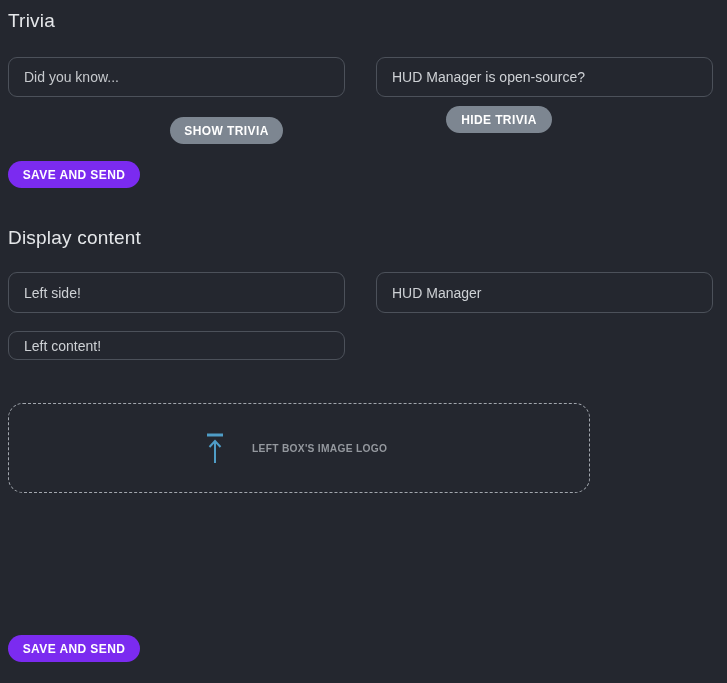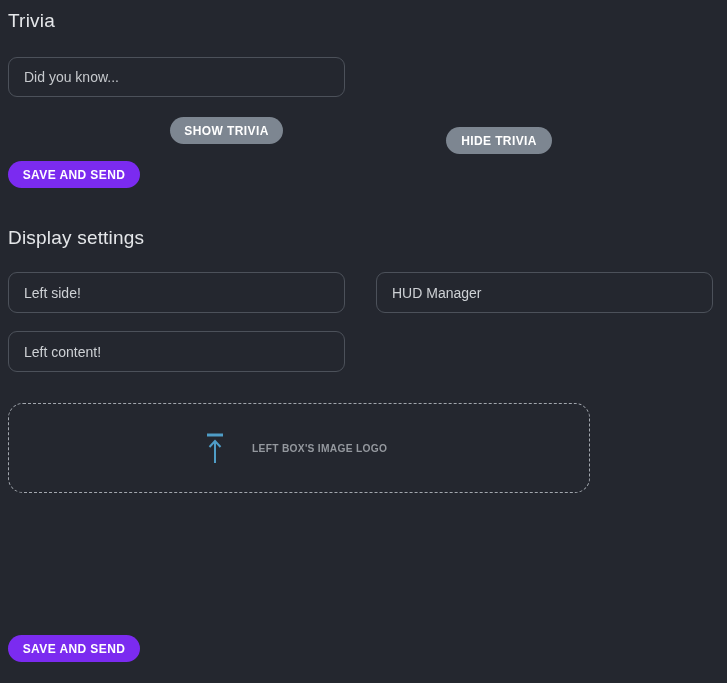--- a/index.html
+++ b/index.html
@@ -39,41 +39,41 @@
     font-family:"Liberation Sans", sans-serif;
     font-size:14px;
     padding:12px 15px;
     outline:none;
   }
   .field input::placeholder{color:#c6c9cd;opacity:1;}
   #fld-trivia-text{left:8px;top:57px;}
   #fld-trivia-current{left:376px;top:57px;}
   #fld-left-side{left:8px;top:272px;height:41px;}
   #fld-right-title{left:376px;top:272px;height:41px;}
-  #fld-left-content{left:8px;top:331px;height:41px;}
+  #fld-left-content{left:8px;top:331px;height:29px;}
   #fld-right-subtitle{left:376px;top:331px;height:41px;}
 
   .pill-btn{
     position:absolute;
     height:27px;
     border:none;
     border-radius:999px;
     color:#ffffff;
     font-family:"Liberation Sans", sans-serif;
     font-size:12px;
     font-weight:bold;
     letter-spacing:.4px;
     display:flex;align-items:center;justify-content:center;
     cursor:pointer;
     white-space:nowrap;
   }
   .pill-btn.gray{background:var(--secondary-button);}
   .pill-btn.purple{background:var(--accent);}
   #btn-show-trivia{left:170px;top:117px;width:113px;}
-  #btn-hide-trivia{left:446px;top:127px;width:106px;}
+  #btn-hide-trivia{left:446px;top:106px;width:106px;}
   #btn-save-trivia{left:8px;top:161px;width:132px;}
   #btn-save-display{left:8px;top:635px;width:132px;}
 
   .dropzone{
     position:absolute;
     left:8px;
     width:582px;
     border:1px dashed #a2a7ae;
     border-radius:15px;
     display:flex;
@@ -106,28 +106,31 @@
 <body>
 
 <div class="canvas">
 
   <h2 class="section-title" id="title-trivia">Trivia</h2>
 
   <div class="field" id="fld-trivia-text">
     <input type="text" placeholder="Did you know..." style="">
   </div>
 
+  <div class="field" id="fld-trivia-current">
+    <input type="text" value="HUD Manager is open-source?" style="">
+  </div>
 
   <button class="pill-btn gray" id="btn-show-trivia">SHOW TRIVIA</button>
 
   <button class="pill-btn gray" id="btn-hide-trivia">HIDE TRIVIA</button>
 
   <button class="pill-btn purple" id="btn-save-trivia">SAVE AND SEND</button>
 
-  <h2 class="section-title" id="title-display">Display settings</h2>
+  <h2 class="section-title" id="title-display">Display content</h2>
 
   <div class="field" id="fld-right-title">
     <input type="text" value="HUD Manager" style="">
   </div>
 
   <div class="field" id="fld-left-side">
     <input type="text" value="Left side!" style="">
   </div>
 
   <div class="field" id="fld-left-content">

